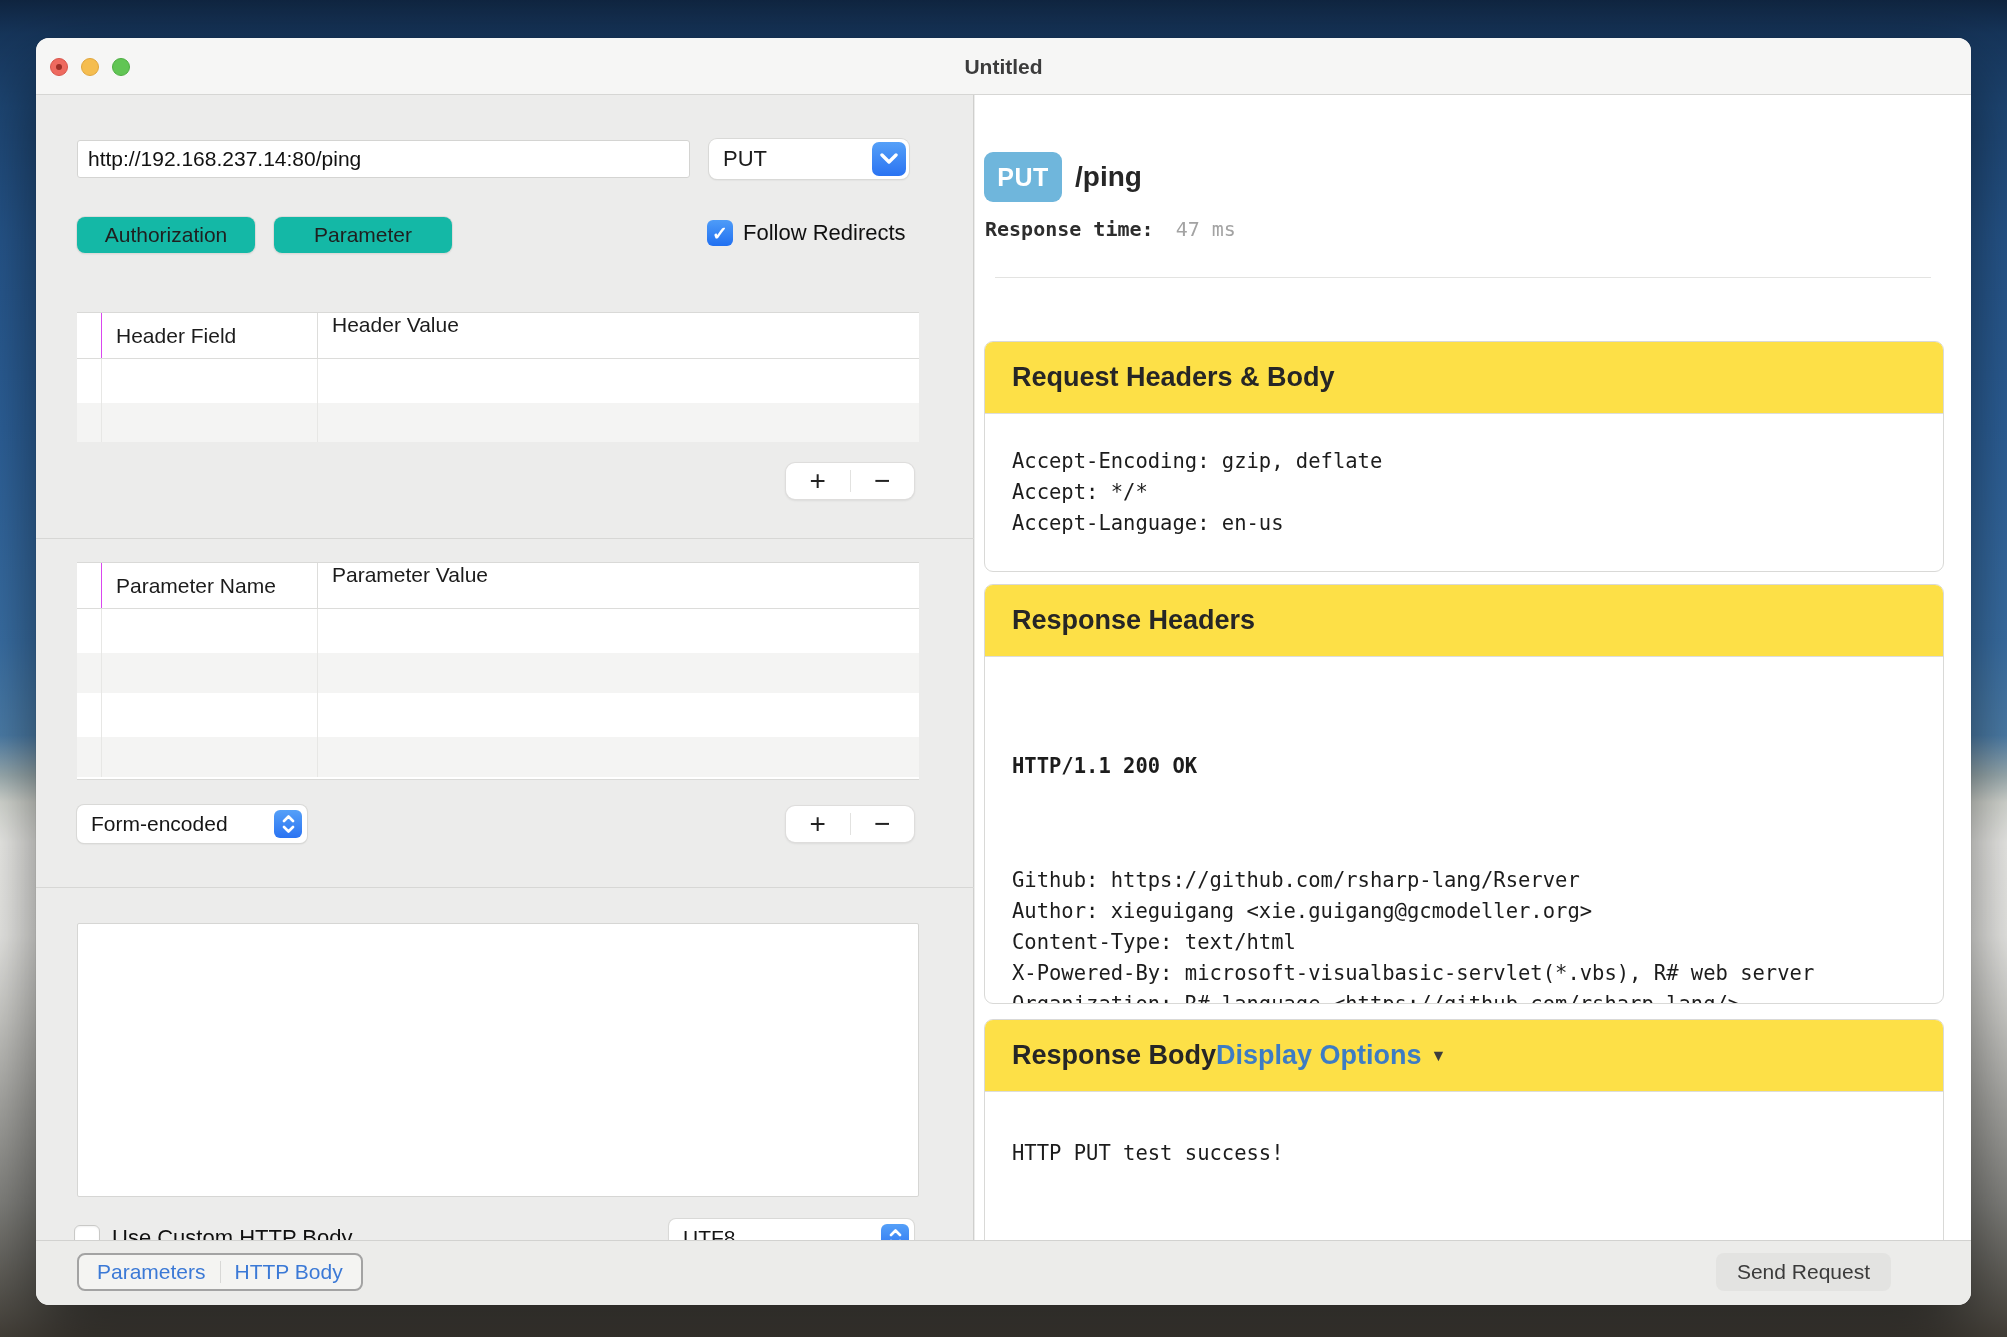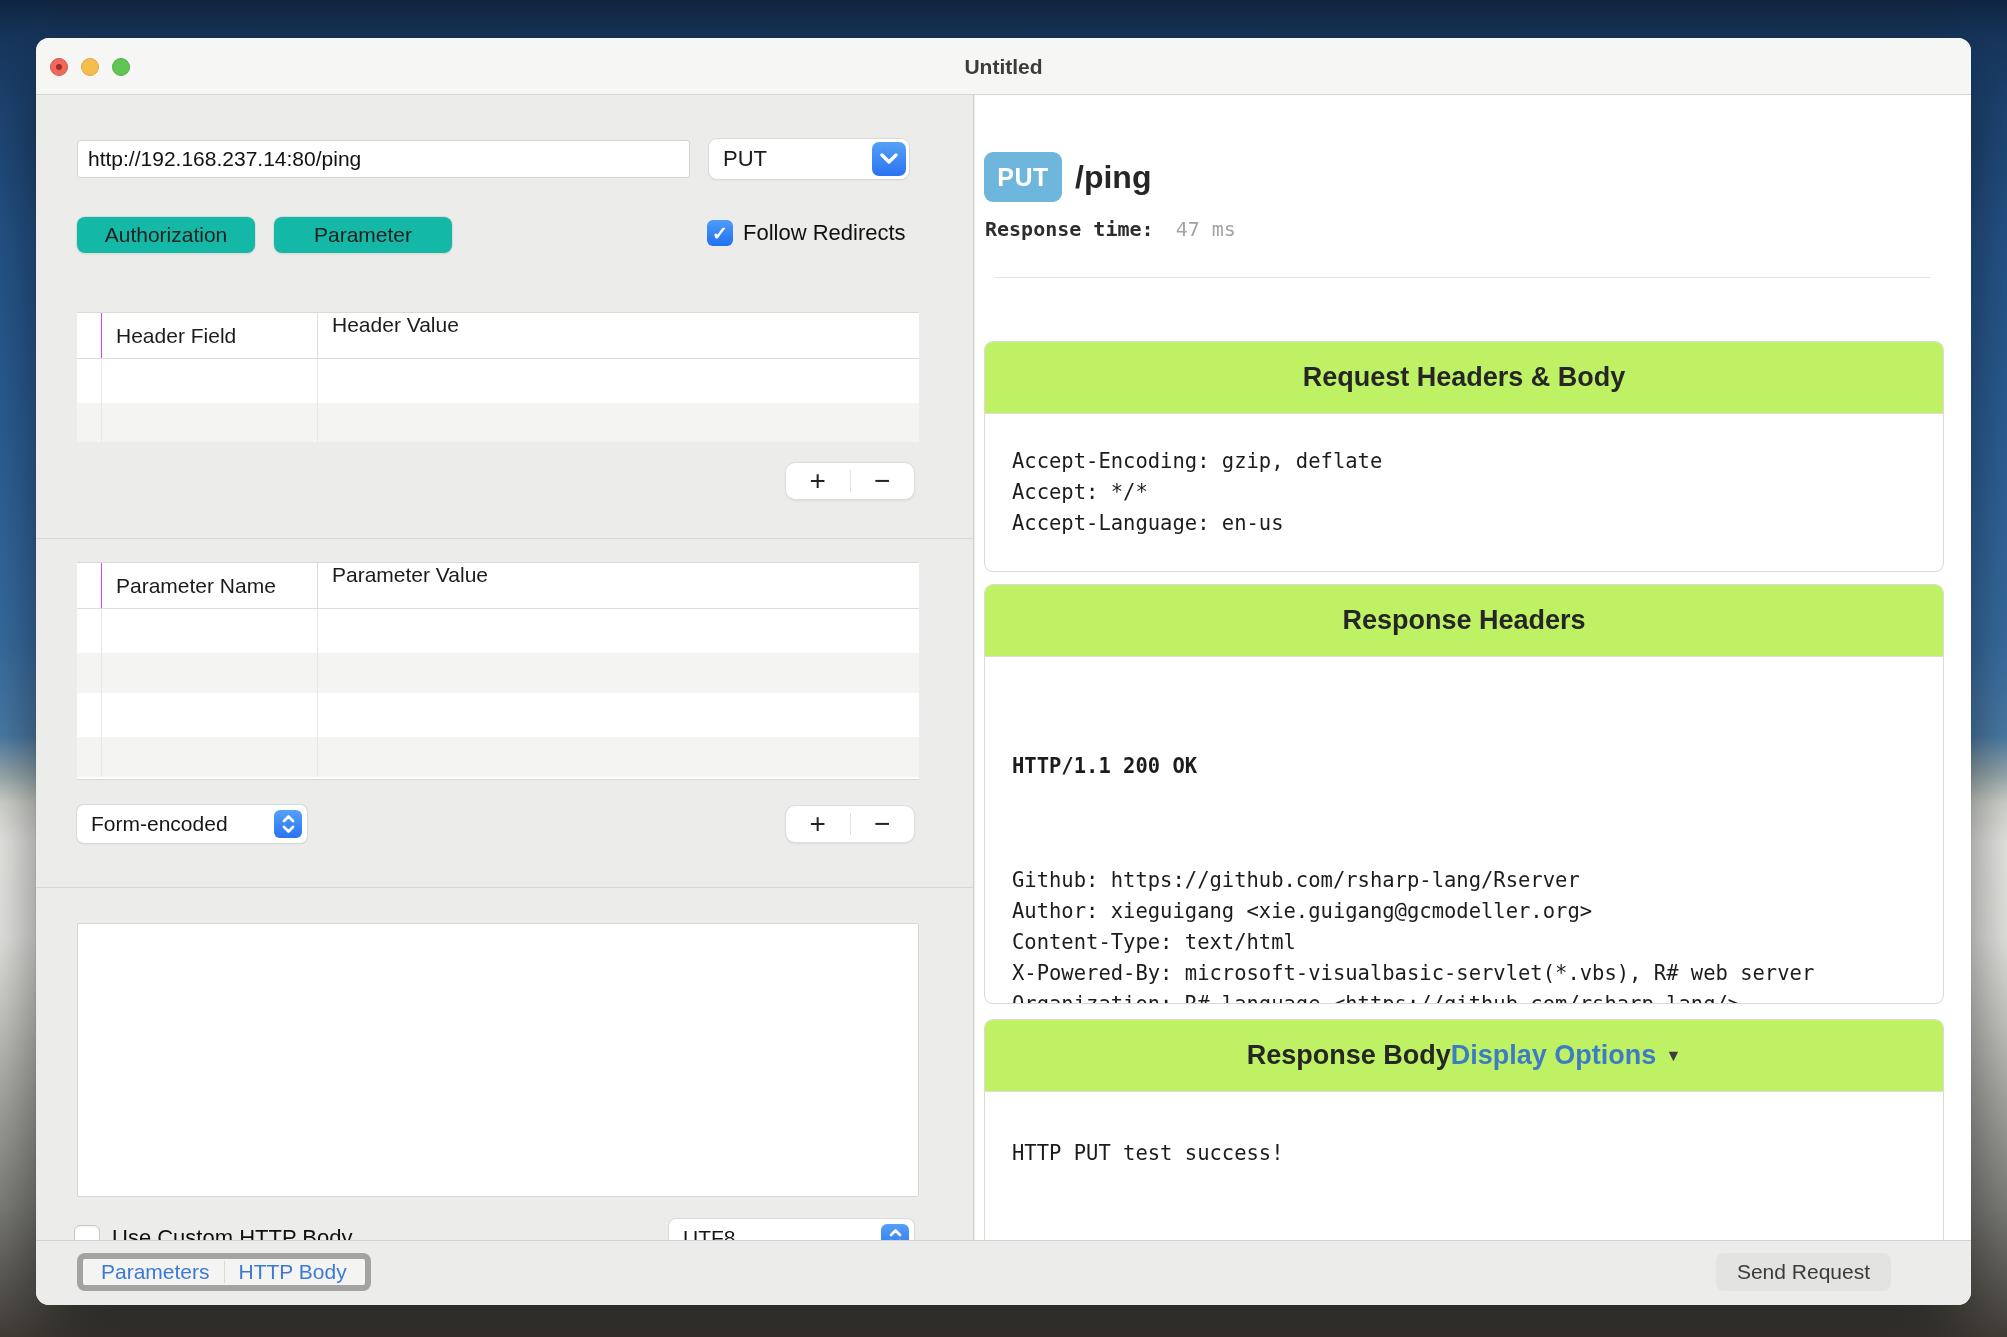--- a/index.html
+++ b/index.html
@@ -149,21 +149,21 @@
     position:absolute; left:38px; top:1130px; display:flex; align-items:center; gap:12px;
   }
 
   
   .footer{
     position:absolute; left:0; right:0; bottom:0; height:65px;
     background:#ececea; border-top:1px solid #d2d2d0;
   }
   .seg-tabs{
     position:absolute; left:41px; top:12px; height:38px; padding:6px 4px;
-    background:#f4f4f2; border:6px solid #a3a3a3; border-radius:8px;
+    background:#f4f4f2; border:2px solid #a3a3a3; border-radius:8px;
     display:flex; align-items:center;
   }
   .seg-tabs .seg{
     font-size:21px; color:#3b79d6; padding:0 14px; cursor:default;
   }
   .seg-tabs .seg-div{ width:1px; height:22px; background:#d8d8d6; }
   .send-btn{
     position:absolute; right:80px; top:12px; width:175px; height:38px;
     background:#e3e3e1; border:none; border-radius:8px;
     font-family:"Liberation Sans", sans-serif; font-size:21px; color:#3b3b3b; cursor:default;
@@ -172,39 +172,39 @@
   
   .method-badge{
     position:absolute; left:9px; top:57px; width:78px; height:50px;
     background:#6fb6dc; border-radius:9px;
     display:flex; align-items:center; justify-content:center;
     color:#fff; font-size:25px; font-weight:700; letter-spacing:.5px;
   }
   .req-path{
     position:absolute; left:100px; top:57px; height:50px;
     display:flex; align-items:center;
-    font-size:32px; font-weight:700; color:#262626;
+    font-size:28px; font-weight:700; color:#262626;
   }
   .resp-time{
     position:absolute; left:10px; top:122px;
     font-family:"DejaVu Sans Mono", monospace; font-size:20px;
   }
   .resp-time .rt-label{ color:#2d2d2d; font-weight:700; }
   .resp-time .rt-value{ color:#a3a3a3; margin-left:10px; }
   .rp-divider{
     position:absolute; left:20px; right:40px; top:182px; height:1px; background:#e3e3e1;
   }
 
   .card{
     position:absolute; left:9px; width:960px;
     border:1px solid #d9d9d7; border-radius:9px; background:#fff; overflow:hidden;
   }
   .card-head{
-    height:72px; background:#bef264; border-bottom:1px solid #dddddb;
-    display:flex; align-items:center; justify-content:center; padding:0 27px;
+    height:72px; background:#fde047; border-bottom:1px solid #dddddb;
+    display:flex; align-items:center; justify-content:flex-start; padding:0 27px;
   }
   .card-title{ font-size:27px; font-weight:700; color:#262626; }
   .display-options{
     font-size:27px; font-weight:700; color:#3d7cc4; display:flex; align-items:center; gap:9px; cursor:default;
   }
   .display-options .tri{ font-size:16px; color:#3d3d3d; }
   .card-body{
     padding:32px 27px 0 27px;
     font-family:"DejaVu Sans Mono", monospace; font-size:20.5px; line-height:31px; color:#1c1c1c;
     white-space:pre; overflow:hidden;

